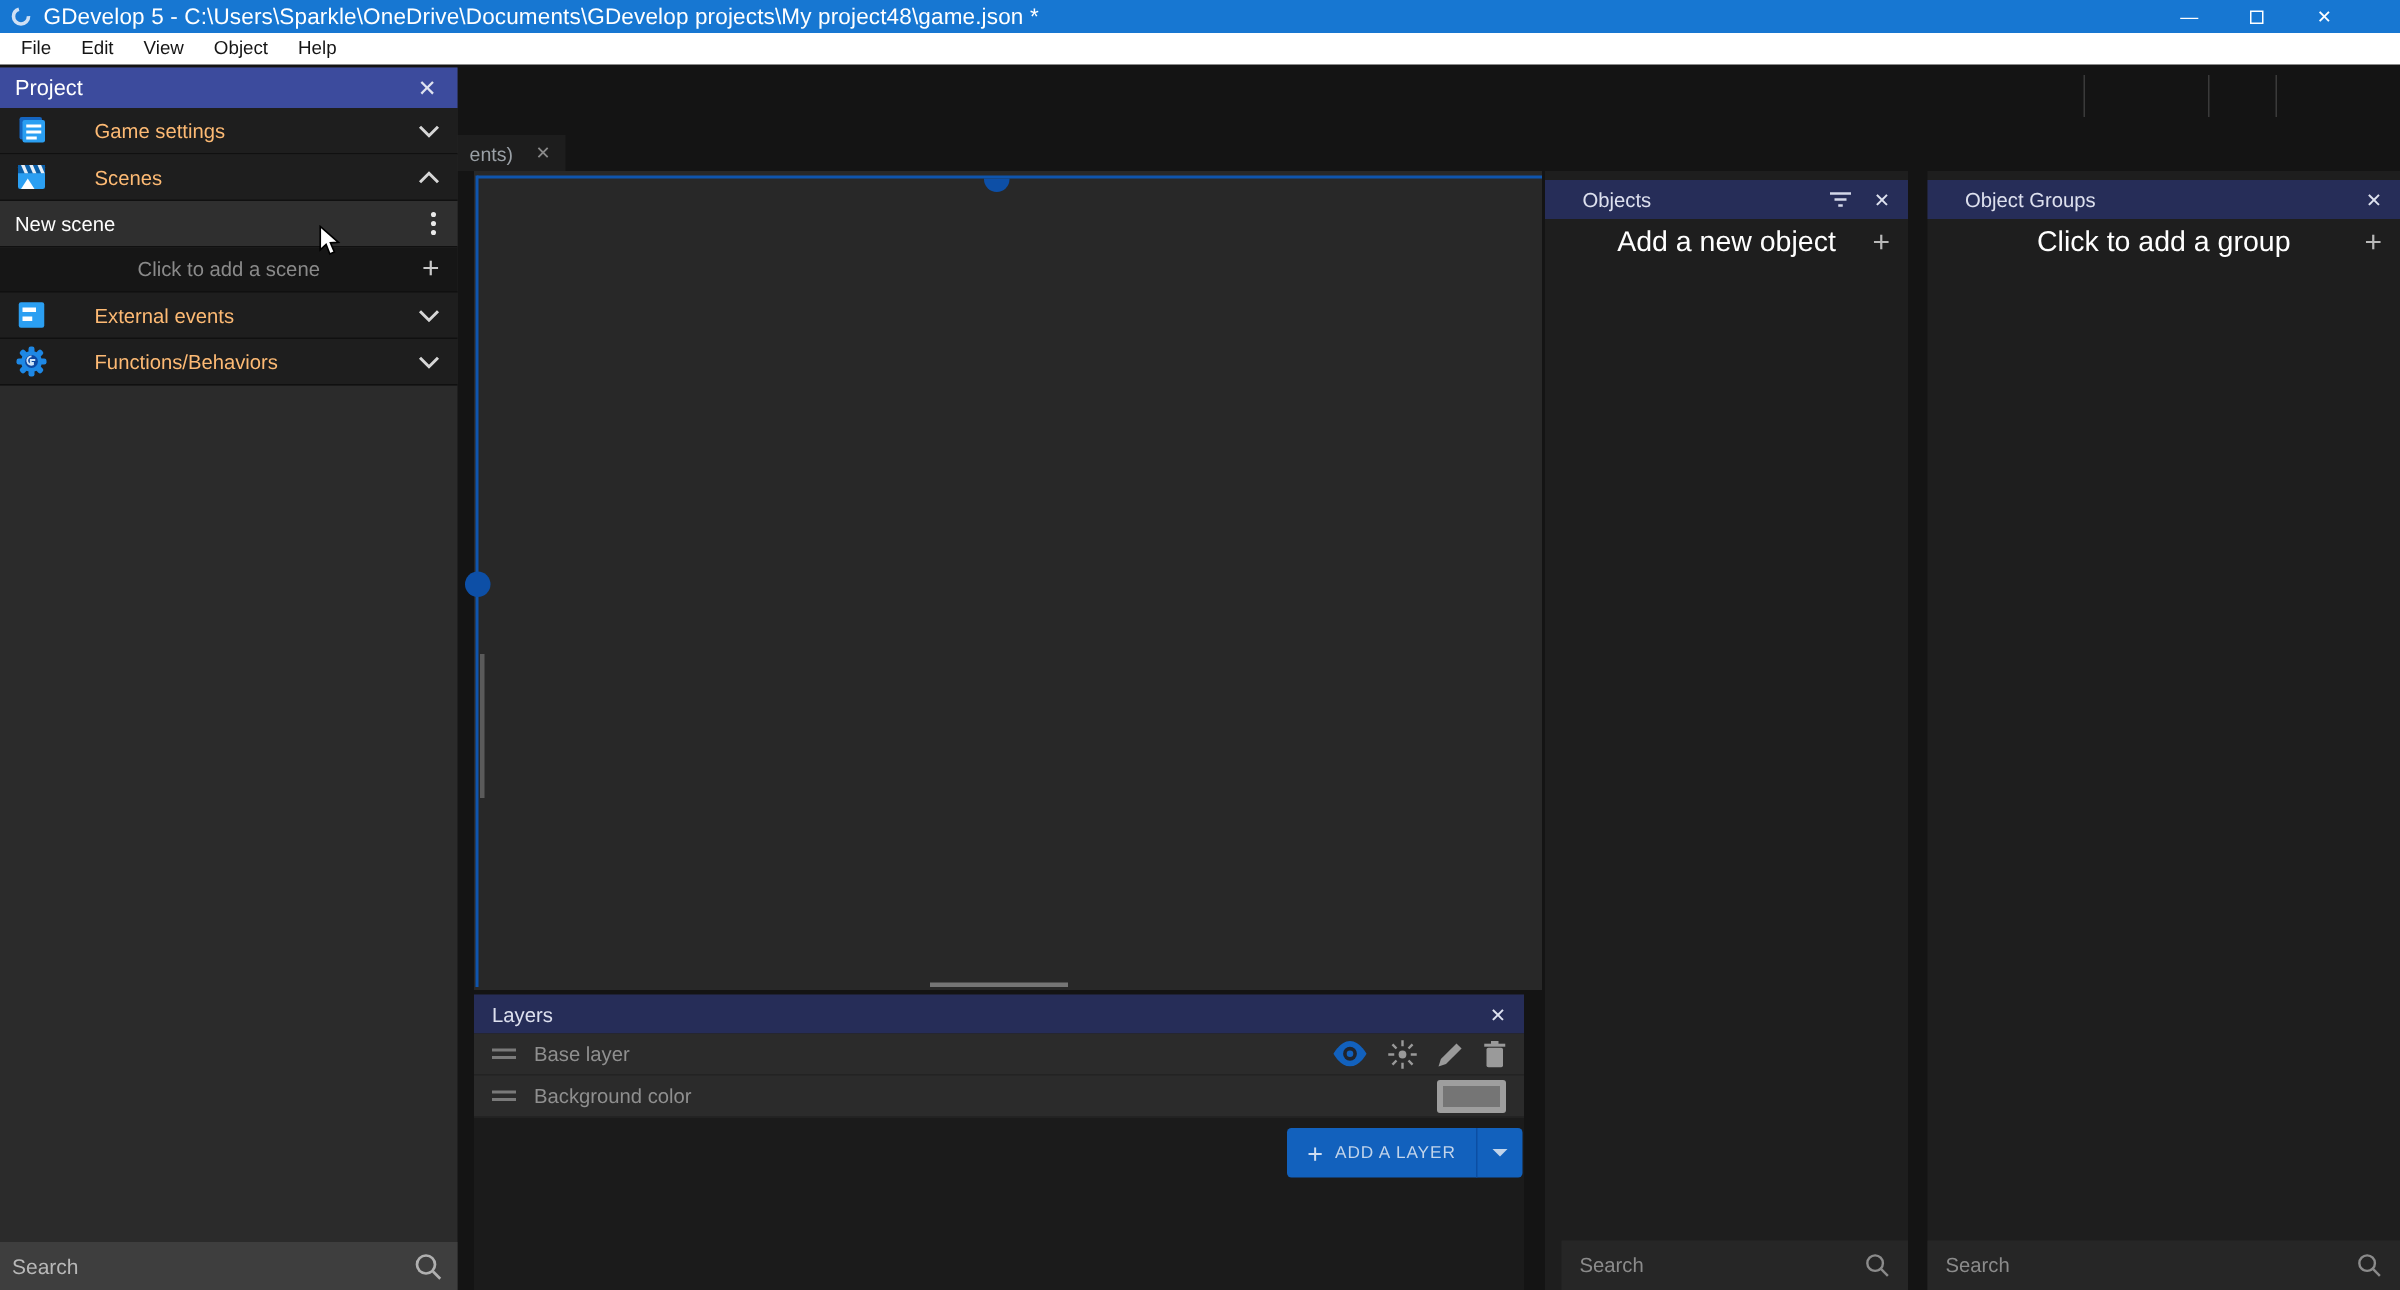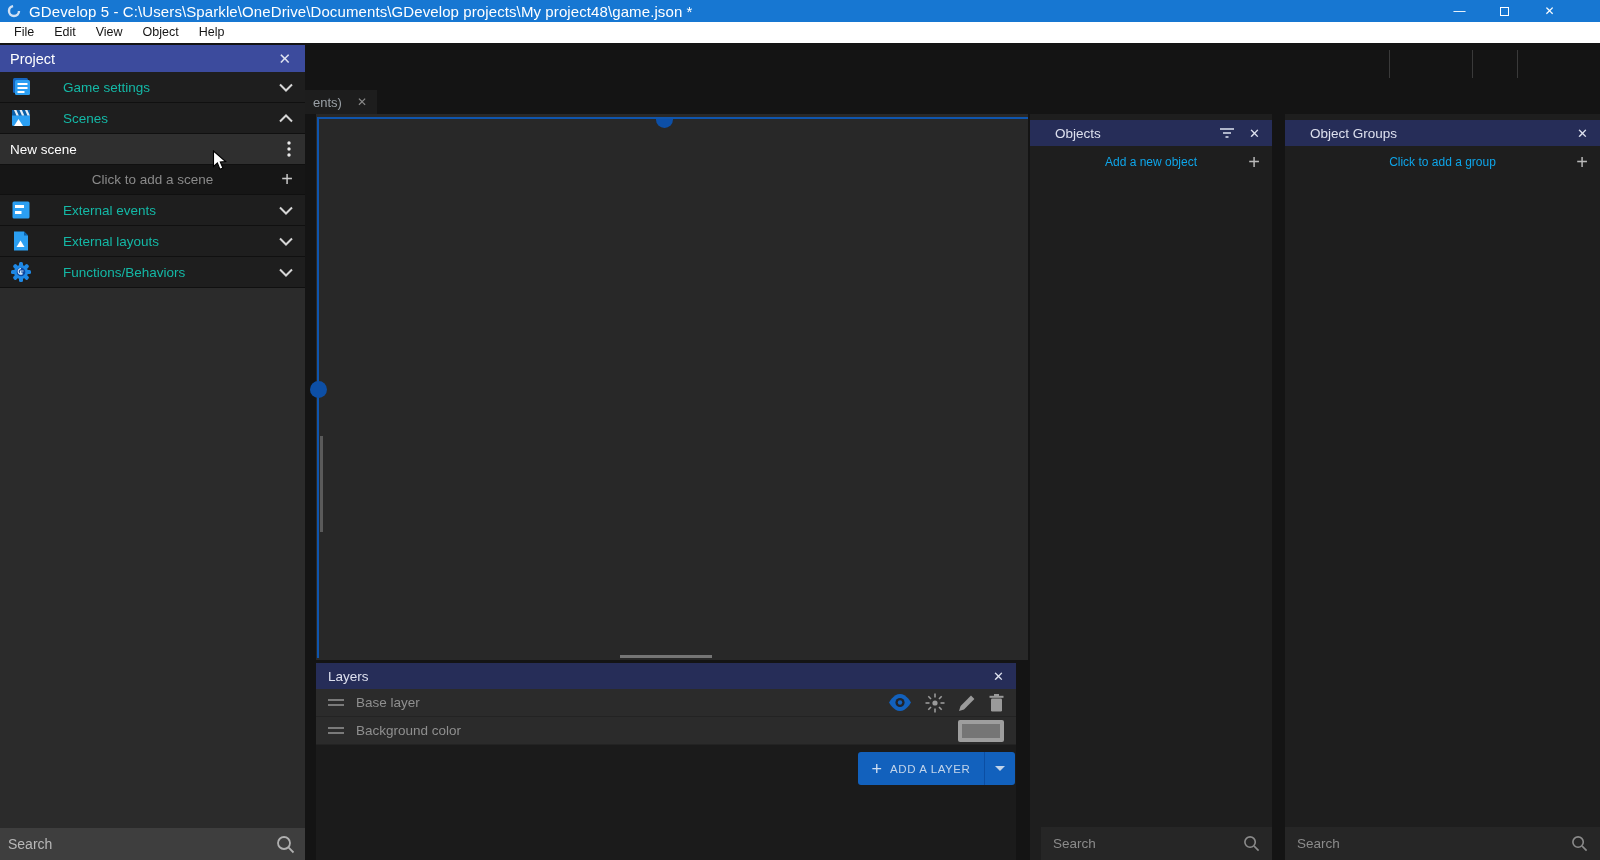--- a/index.html
+++ b/index.html
@@ -65,38 +65,38 @@
   .alb-arrow { width:30px; display:flex; align-items:center; justify-content:center; }
   .alb-arrow span { width:0; height:0; border-left:5px solid transparent; border-right:5px solid transparent;
                     border-top:5px solid #c2d4ea; }
 
   
   .side-panel { position:absolute; top:114px; height:746px; background:#1e1e1e; }
   .objects-panel { left:1030px; width:242px; }
   .groups-panel { left:1285px; width:315px; }
   .side-panel .phead { margin-top:6px;padding-left:25px; }
   .add-row { height:32px; position:relative; display:flex; align-items:center; justify-content:center; }
-  .add-row .add-label { color:#0ea5e9; font-size:12px; }
+  .add-row .add-label { color:#ffffff; font-size:19px; }
   .add-row .plus { position:absolute; right:12px; color:#b9b9b9; font-size:20px; font-weight:300; }
   .panel-search { position:absolute; bottom:0; height:33px; background:#262626;
                   display:flex; align-items:center; }
   .panel-search input { flex:1; background:transparent; border:none; outline:none; color:#8b8b8b;
                         font-size:13.5px; padding:0 10px 0 12px; font-family:"Liberation Sans",sans-serif; }
   .panel-search input::placeholder { color:#8b8b8b; opacity:1; }
   .panel-search .mag { margin-right:12px; }
 
   
   .drawer { position:absolute; left:0; top:45px; width:305px; height:815px; background:#2b2b2b; z-index:10; }
   .drawer-head { height:27px; background:#3c4b9d; display:flex; align-items:center; padding:0 10px; }
   .drawer-title { color:#ffffff; font-size:14.5px; }
   .drawer-head .close-x { margin-left:auto; font-size:15px; margin-right:4px; }
   .prow { height:31px; background:#1e1e1e; border-bottom:1px solid #101010;
           display:flex; align-items:center; }
   .prow .picon { margin-left:10px; width:22px; height:22px; flex:0 0 22px; }
-  .prow .plabel { margin-left:31px; color:#14b8a6; font-size:13.5px; }
+  .prow .plabel { margin-left:31px; color:#fdba74; font-size:13.5px; }
   .prow .chev { margin-left:auto; margin-right:12px; }
   .scene-row { height:31px; background:#2f2f2f; border-bottom:1px solid #101010;
                display:flex; align-items:center; }
   .scene-row .plabel { margin-left:10px; color:#fdfdfd; font-size:13.5px; }
   .scene-row .kebab { margin-left:auto; margin-right:14px; }
   .add-scene-row { height:30px; background:#161616; border-bottom:1px solid #101010;
                    display:flex; align-items:center; justify-content:center; position:relative; }
   .add-scene-row .add-label { color:#8a8a8a; font-size:13.5px; }
   .add-scene-row .plus { position:absolute; right:12px; color:#c9c9c9; font-size:20px; font-weight:300; }
   .drawer-search { position:absolute; bottom:0; left:0; width:305px; height:32px; background:#3e3e3e;
@@ -311,31 +311,20 @@
       <rect x="2.5" y="2.5" width="17" height="17" rx="1.5" fill="#2b9ff2"></rect>
       <rect x="5" y="6" width="9" height="3" fill="#fff"></rect>
         <rect x="5" y="12" width="6.5" height="3" fill="#fff"></rect>
     </svg>
     <span class="plabel">External events</span>
     <svg class="chev" width="14" height="9" viewBox="0 0 14 9" fill="none" stroke="#d6d6d6" stroke-width="2">
         <polyline points="1,1.5 7,7.5 13,1.5"></polyline>
       </svg>
   </div>
 
-  <div class="prow">
-    <svg class="picon" viewBox="0 0 22 22">
-      <path d="M4 1.5h10l4 4v15H4z" fill="#2b9ff2"></path>
-      <path d="M14 1.5l4 4h-4z" fill="#0b5fa8"></path>
-      <path d="M6.5 17l4-6.5 4 6.5z" fill="#fff"></path>
-    </svg>
-    <span class="plabel">External layouts</span>
-    <svg class="chev" width="14" height="9" viewBox="0 0 14 9" fill="none" stroke="#d6d6d6" stroke-width="2">
-        <polyline points="1,1.5 7,7.5 13,1.5"></polyline>
-      </svg>
-  </div>
 
   <div class="prow">
     <svg class="picon" viewBox="0 0 22 22">
       <g fill="#1e88e5">
         <rect x="9" y="1" width="4" height="20" rx="1.5"></rect>
         <rect x="9" y="1" width="4" height="20" rx="1.5" transform="rotate(45 11 11)"></rect>
         <rect x="9" y="1" width="4" height="20" rx="1.5" transform="rotate(90 11 11)"></rect>
         <rect x="9" y="1" width="4" height="20" rx="1.5" transform="rotate(135 11 11)"></rect>
         <circle cx="11" cy="11" r="7"></circle>
       </g>

